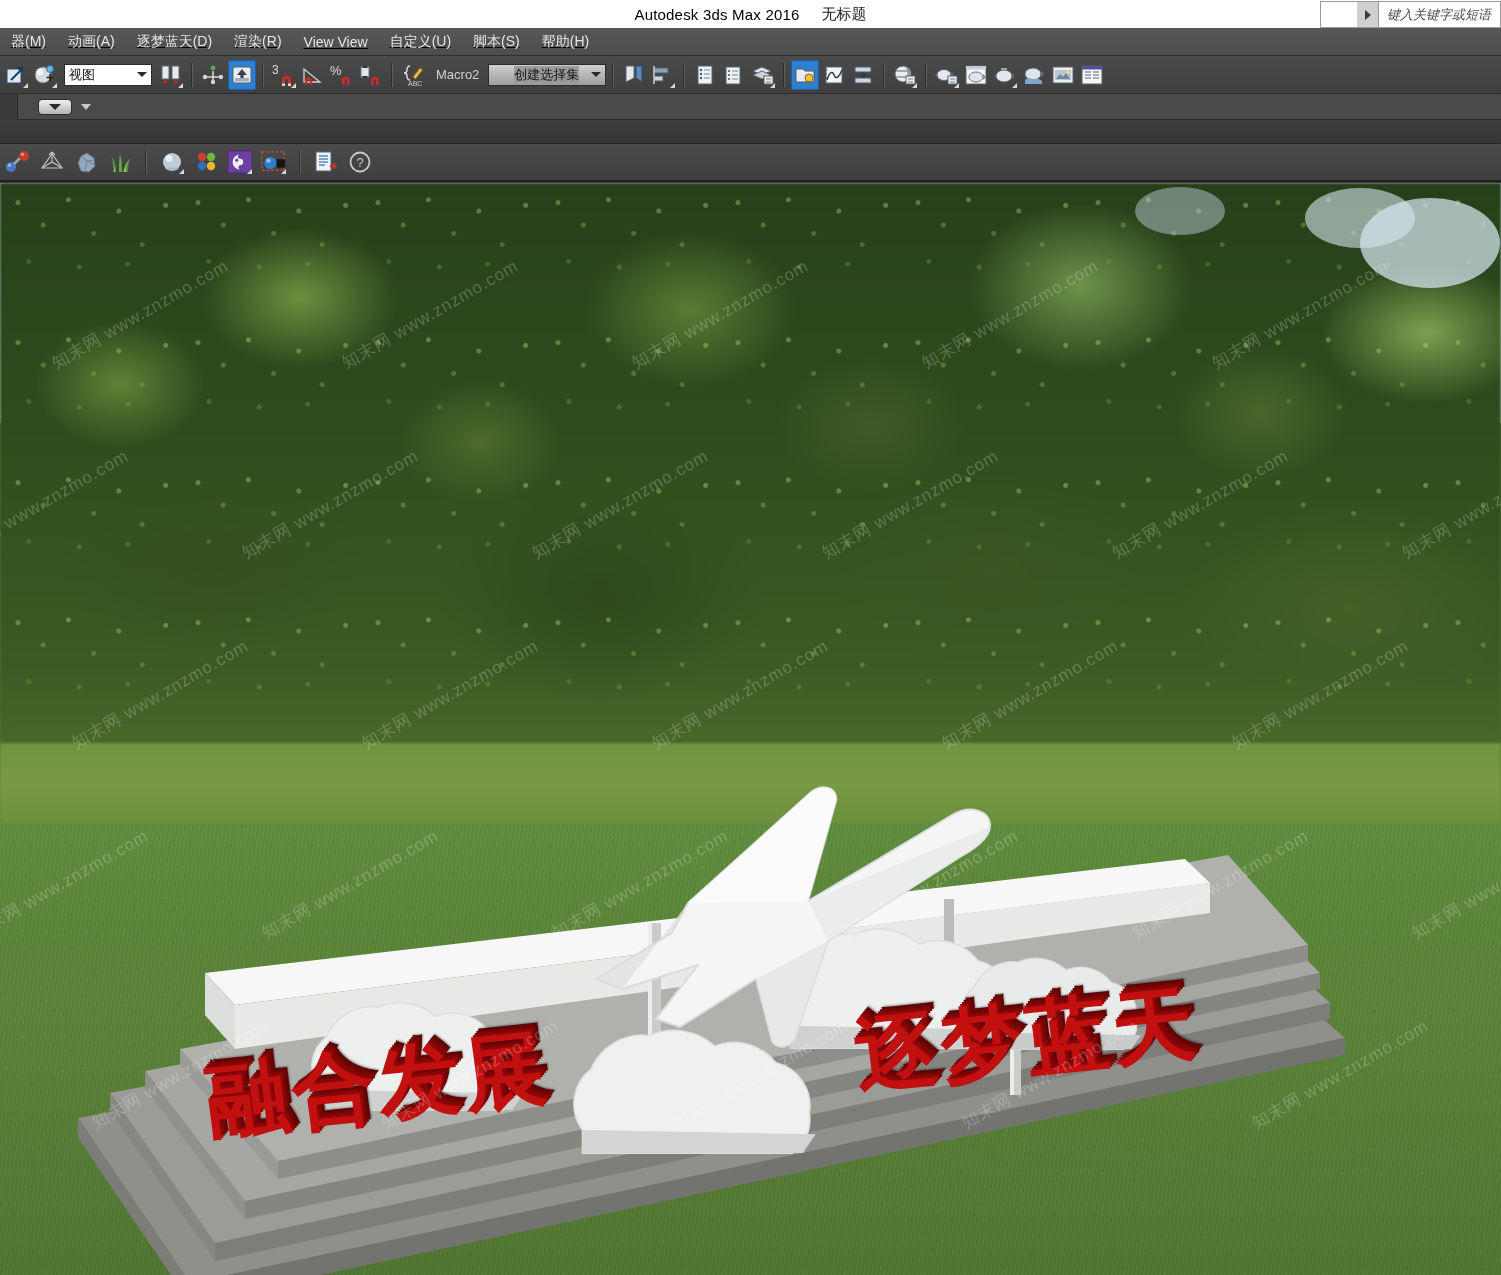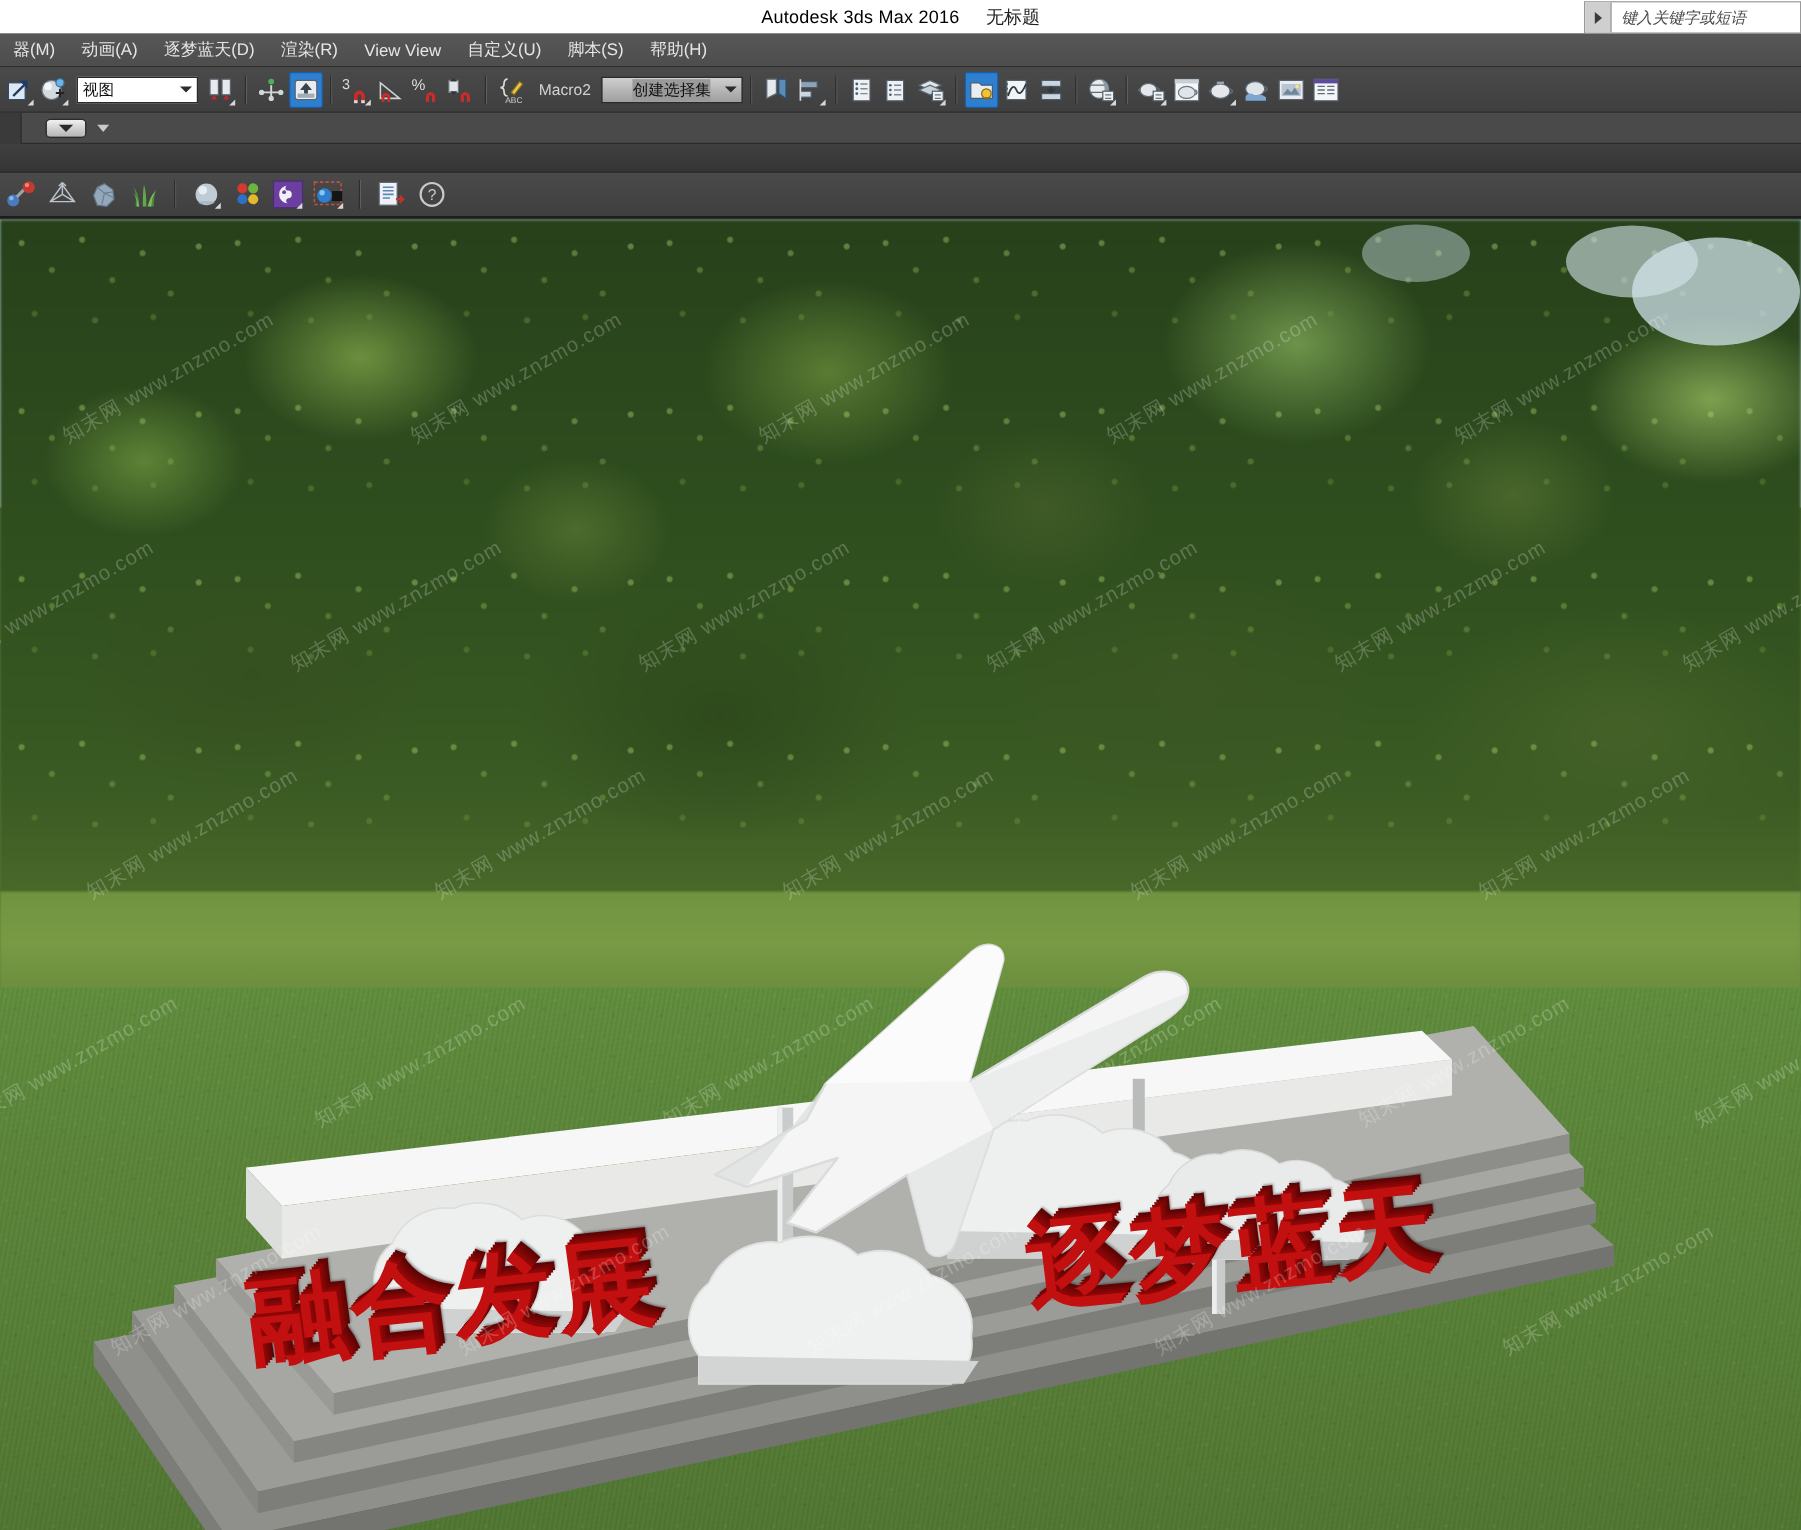--- a/index.html
+++ b/index.html
@@ -14,38 +14,38 @@
   .titlebar {
     position:absolute; left:0; top:0; width:1501px; height:28px;
     background:#ffffff; display:flex; align-items:center; justify-content:center;
   }
   .titlebar .title-text {
     font-size:15px; color:#000000; letter-spacing:.2px;
   }
   .titlebar .doc-name { margin-left:22px; font-size:15px; color:#222; }
   .qsearch {
     position:absolute; right:0; top:1px; width:181px; height:27px;
-    background:#ffffff; border:1px solid #9a9a9a; display:flex; align-items:center;
+    background:#ffffff; border:1px solid #9a9a9a; display:flex; align-items:center;padding-left:36px;
   }
   .qsearch .arrow-btn {
     width:22px; height:25px; background:#cfcfcf; border-right:1px solid #9a9a9a;
     display:flex; align-items:center; justify-content:center;
   }
   .qsearch .arrow-btn i {
     width:0;height:0;border-left:6px solid #3a3a3a;
     border-top:5px solid transparent;border-bottom:5px solid transparent;display:block;
   }
   .qsearch .ph { font-style:italic; font-size:13px; color:#4a4a4a; padding-left:8px; }
 
   
   .menubar {
     position:absolute; left:0; top:28px; width:1501px; height:28px;
     background:linear-gradient(#575757,#4d4d4d);
     border-bottom:1px solid #2e2e2e;
-    display:flex; align-items:center; padding-left:0px;
+    display:flex; align-items:center; padding-left:0px;text-decoration:underline;
   }
   .menubar .mi {
     color:#e6e6e6; font-size:14px; padding:3px 11px; white-space:nowrap; cursor:default;
   }
 
   
   .toolbar1 {
     position:absolute; left:0; top:56px; width:1501px; height:38px;
     background:linear-gradient(#4a4a4a,#3f3f3f);
     border-bottom:1px solid #2b2b2b;
@@ -255,21 +255,21 @@
 
   <div class="tb-btn flyout">
     <svg width="24" height="22" viewBox="0 0 24 22">
       <circle cx="10" cy="11" r="8" fill="#d3dae0" stroke="#6d7a85"></circle>
       <circle cx="7" cy="8" r="3.2" fill="#f4f7fa"></circle>
       <circle cx="17" cy="5" r="3.4" fill="#6fb3e6" stroke="#2e6f9e"></circle>
       <path d="M17 10 v7 M13.5 13.5 h7" stroke="#222" stroke-width="1.6"></path>
     </svg>
   </div>
 
-  <div class="combo" style="width:101px; margin-left:4px;">
+  <div class="combo" style="width:88px; margin-left:4px;">
     <span class="cv">视图</span>
     <span class="cbtn">
         <i></i>
       </span>
   </div>
 
   <div class="tb-btn flyout" style="margin-left:4px">
     <svg width="24" height="22" viewBox="0 0 24 22">
       <rect x="3" y="2" width="7" height="13" fill="#e7eaee" stroke="#5c6670"></rect>
       <rect x="13" y="2" width="7" height="13" fill="#e7eaee" stroke="#5c6670"></rect>

